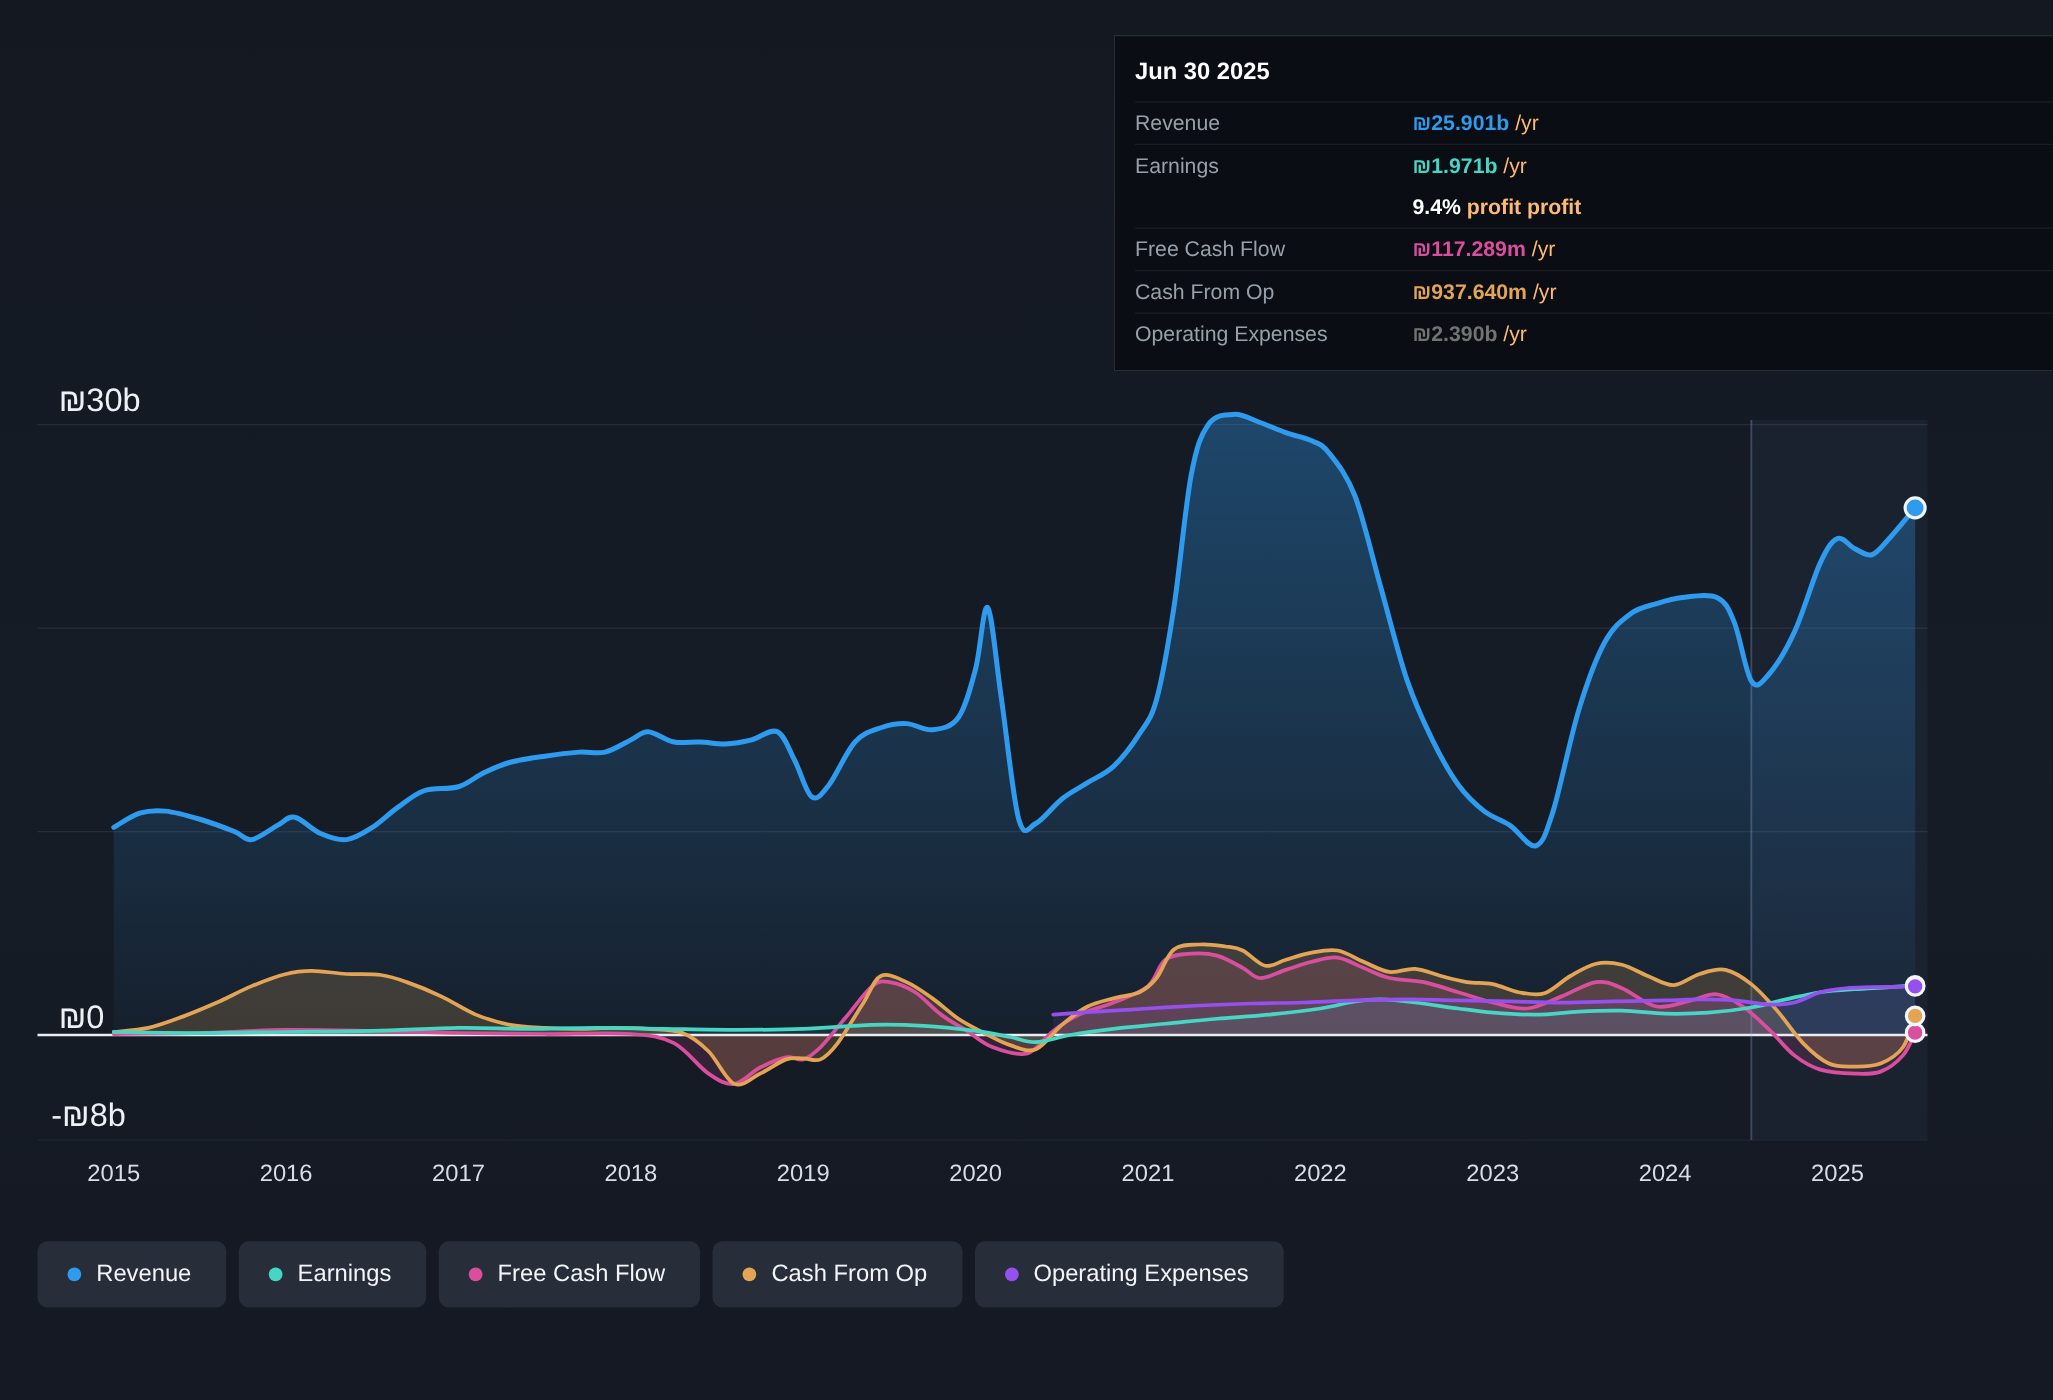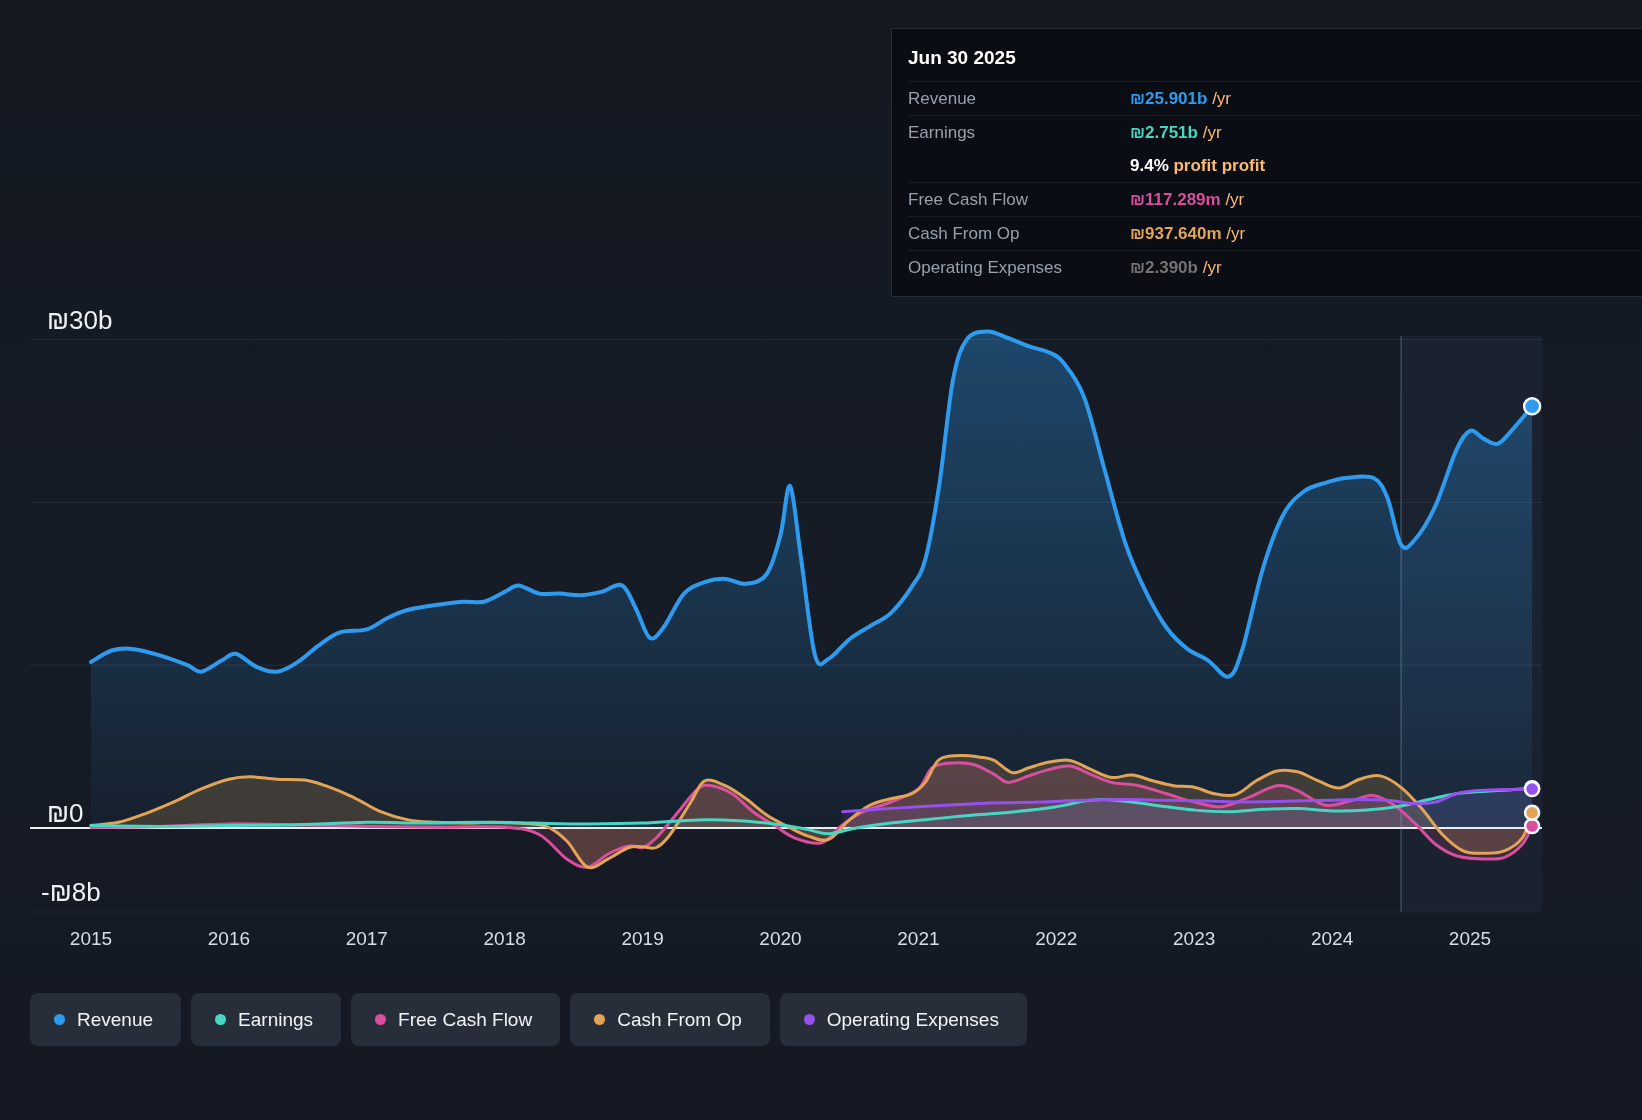--- a/index.html
+++ b/index.html
@@ -89,21 +89,21 @@
     <div class="tt-title">Jun 30 2025</div>
 
     <div class="tt-row">
       <span class="tt-label">Revenue</span>
       <span class="tt-value" style="color: rgb(46, 155, 239);">₪25.901b</span>
         <span class="tt-suffix"> /yr</span>
     </div>
 
     <div class="tt-row">
       <span class="tt-label">Earnings</span>
-      <span class="tt-value" style="color: rgb(71, 214, 195);">₪2.751b</span>
+      <span class="tt-value" style="color: rgb(71, 214, 195);">₪1.971b</span>
         <span class="tt-suffix"> /yr</span>
     </div>
 
     <div class="tt-row tt-subrow">
       <span class="tt-label"></span>
       <span class="tt-value" style="color: rgb(255, 255, 255);">9.4%</span>
         <span class="tt-suffix tt-suffix-strong"> profit profit</span>
     </div>
 
     <div class="tt-row">

